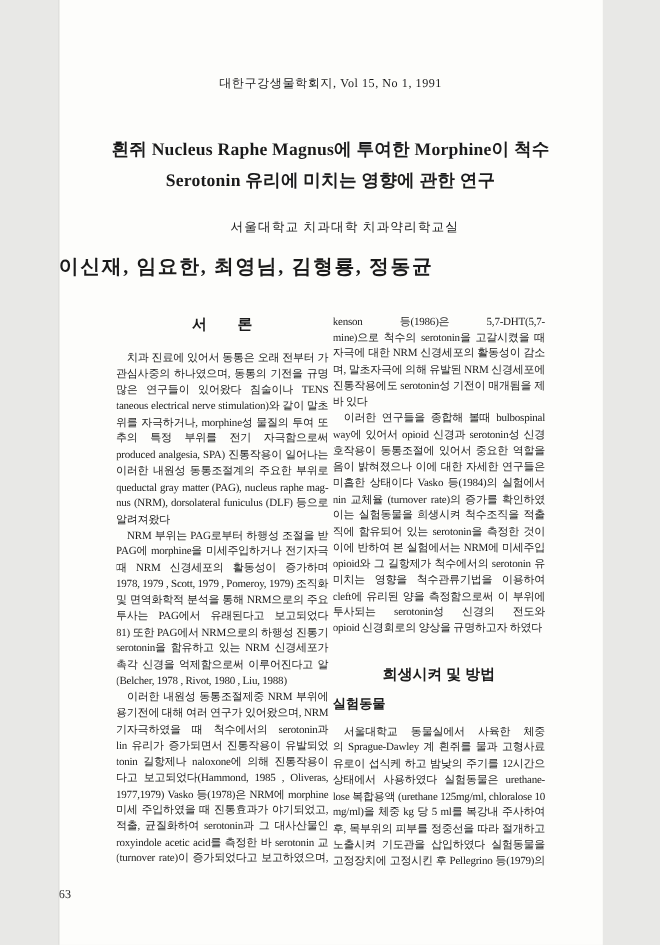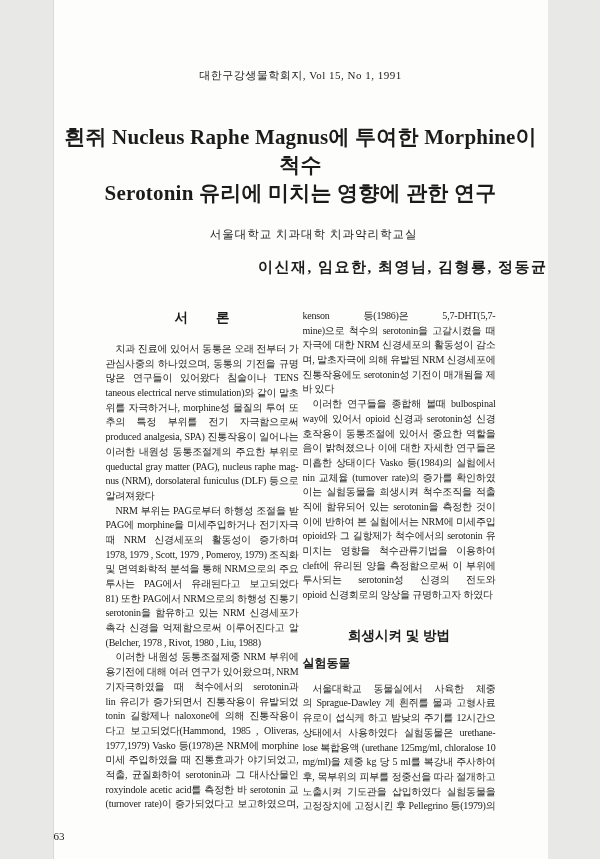--- a/index.html
+++ b/index.html
@@ -16,36 +16,36 @@
   }
   .journal-header {
     margin-top:68px;
     text-align:center;
     font-size:11px;
     letter-spacing:0.5px;
   }
   .article-title {
     margin-top:40px;
     text-align:center;
-    font-size:21px;
+    font-size:16px;
     font-weight:bold;
     line-height:28px;
     letter-spacing:0.2px;
   }
   .affiliation {
     margin-top:20px;
     text-align:center;
     font-size:11.5px;
     letter-spacing:1px;
     padding-left:26px;
   }
   .authors {
     margin-top:16px;
-    text-align:right;
-    font-size:15px;
+    text-align:left;
+    font-size:18px;
     font-weight:bold;
     letter-spacing:1.5px;
   }
   .columns {
     margin:32px 52px 0 52px;
     display:flex;
     gap:4px;
   }
   .col { width:243px; }
   .line {

